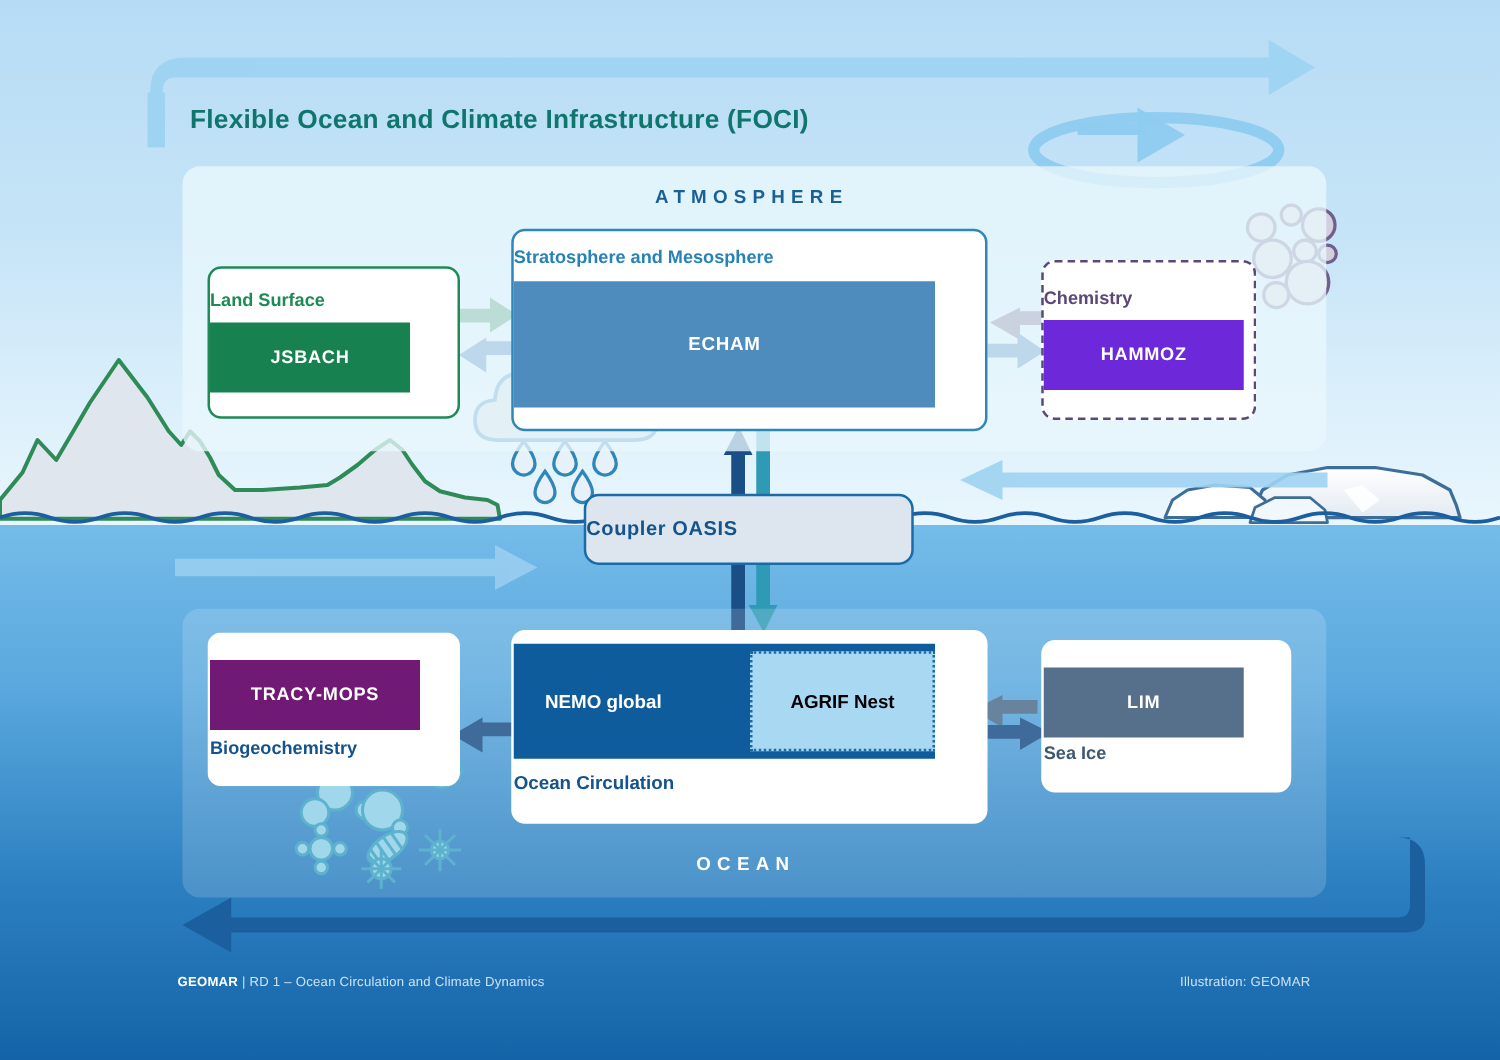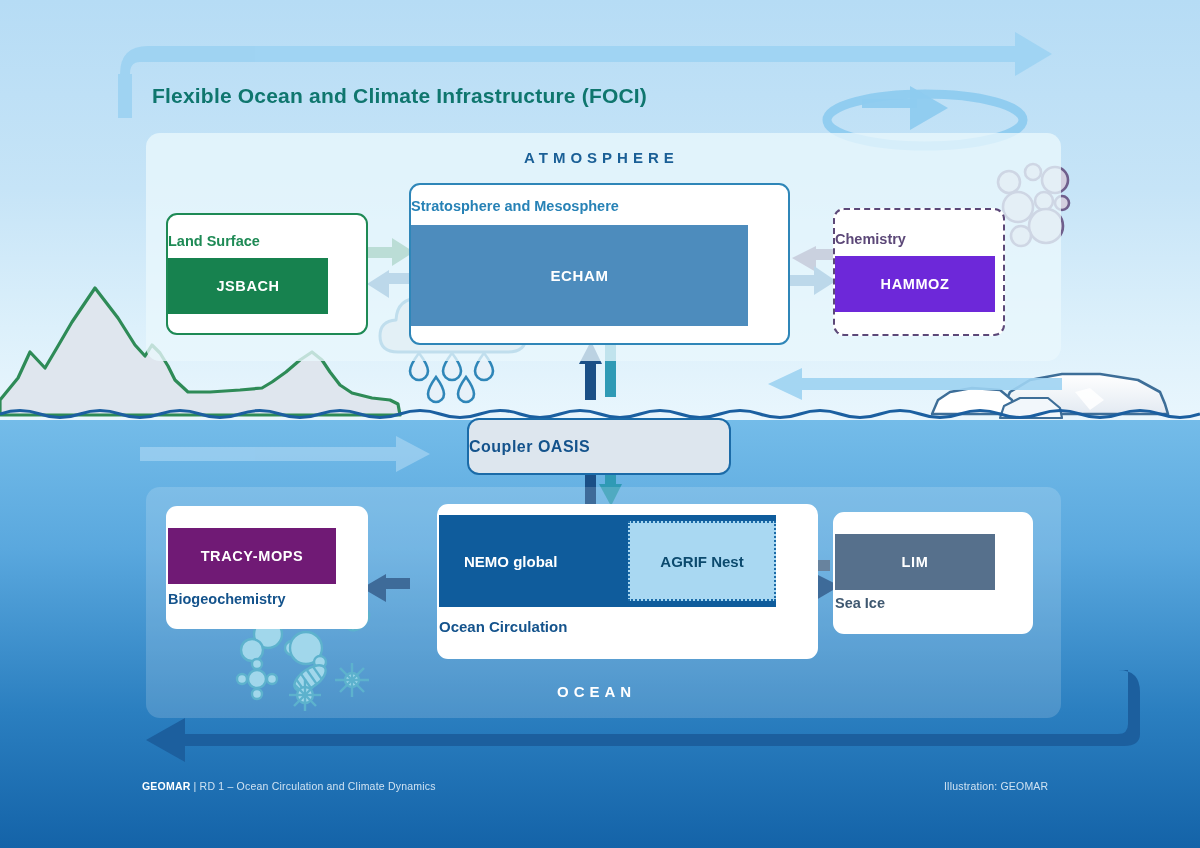--- a/index.html
+++ b/index.html
@@ -41,39 +41,39 @@
          justify-content:flex-start;padding-top:14px;}
   #strat .card-title{color:#2782b6;margin-bottom:10px;}
   #strat .chip{width:337px;height:101px;background:#4d8cbd;font-size:15px;}
 
   
   #chem{left:833px;top:208px;width:172px;height:128px;border:2.5px dashed #5c4878;}
   #chem .card-title{color:#5c4878;margin-bottom:8px;}
   #chem .chip{width:160px;height:56px;background:#6d28d9;}
 
   
-  #coupler{left:467px;top:418px;width:264px;height:57px;border:2.5px solid #1b6ba8;
+  #coupler{left:467px;top:395px;width:264px;height:57px;border:2.5px solid #1b6ba8;
            background:#dde6ee;border-radius:12px;}
   #coupler .card-title{color:#14538c;font-size:16px;letter-spacing:.5px;}
 
   
   #biogeo{left:166px;top:506px;width:202px;height:123px;border:2.5px dashed #ffffff;}
   #biogeo .chip{width:168px;height:56px;background:#701a75;margin-bottom:8px;}
   #biogeo .card-title{color:#14538c;}
 
   
   #ocirc{left:409px;top:504px;width:381px;height:155px;border:2.5px solid #ffffff;
-         justify-content:flex-start;padding-top:9px;margin-left:28px;}
+         justify-content:flex-start;padding-top:9px;}
   #ocirc .nemo{position:relative;width:337px;height:92px;background:#0f5c9c;
          display:flex;align-items:center;box-sizing:border-box;}
   #ocirc .nemo-label{color:#ffffff;font-size:15px;font-weight:bold;margin-left:25px;}
   #ocirc .agrif{position:absolute;right:0;top:6px;width:148px;height:80px;
          background:#a9d8f2;border:2.5px dotted #1b6ba8;box-sizing:border-box;
          display:flex;align-items:center;justify-content:center;
-         color:#0c4a6e;font-size:15px;font-weight:bold;}
+         color:#000000;font-size:15px;font-weight:bold;}
   #ocirc .card-title{color:#14538c;margin-top:12px;font-size:15px;}
 
   
   #seaice{left:833px;top:512px;width:200px;height:122px;border:2.5px solid #ffffff;}
   #seaice .chip{width:160px;height:56px;background:#56708c;margin-bottom:6px;}
   #seaice .card-title{color:#3f5870;}
 
   
   .footer{position:absolute;top:780px;font-size:10.5px;color:#cfe2f2;letter-spacing:.2px;}
   .footer b{color:#ffffff;}

